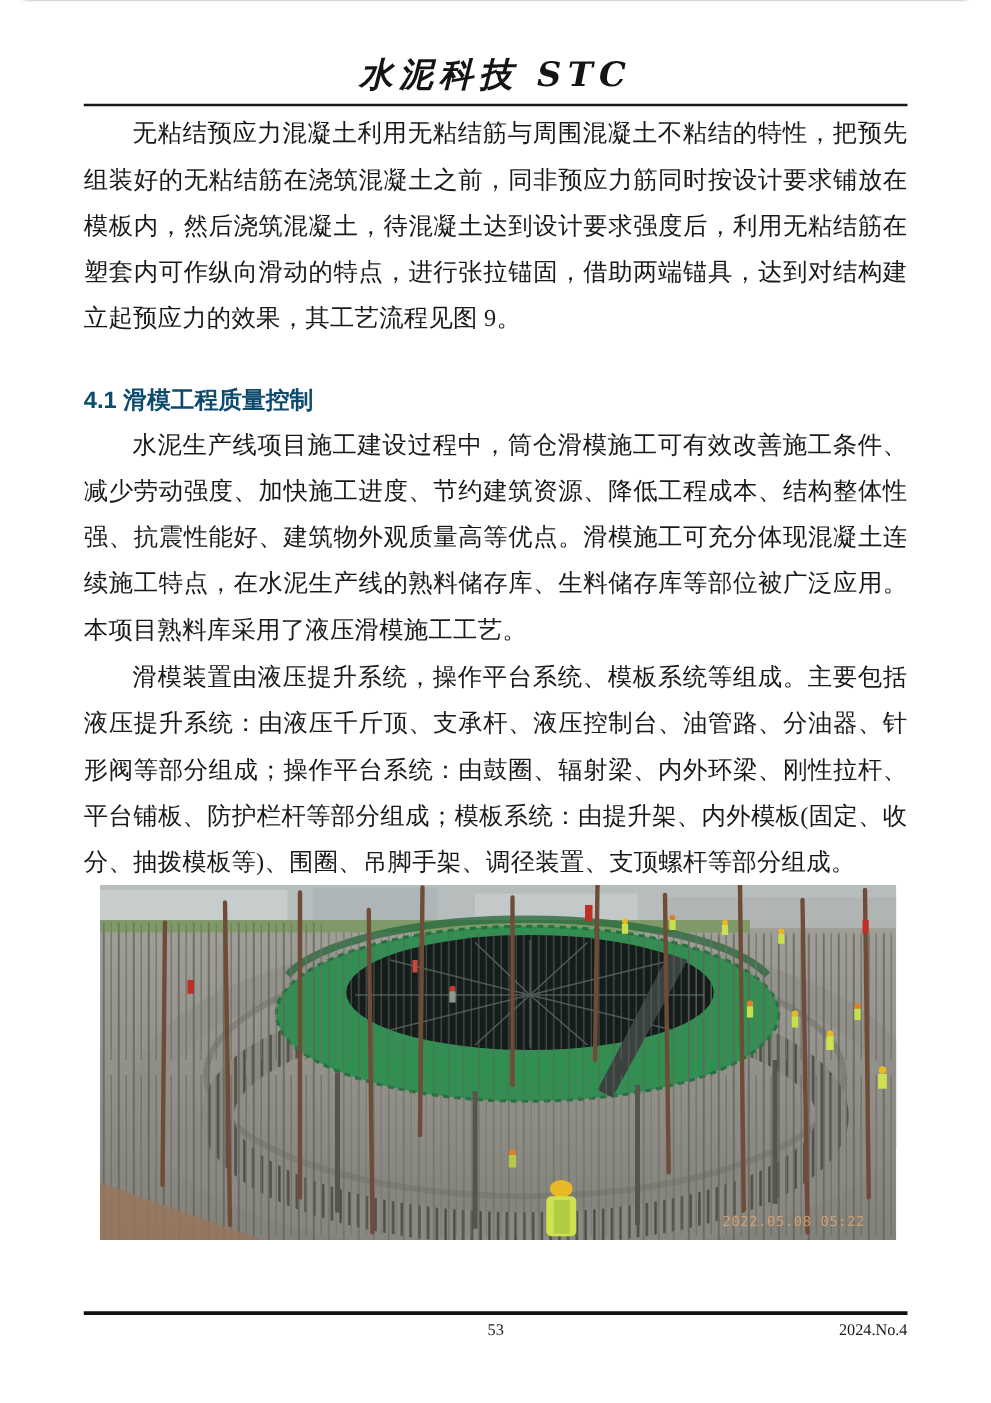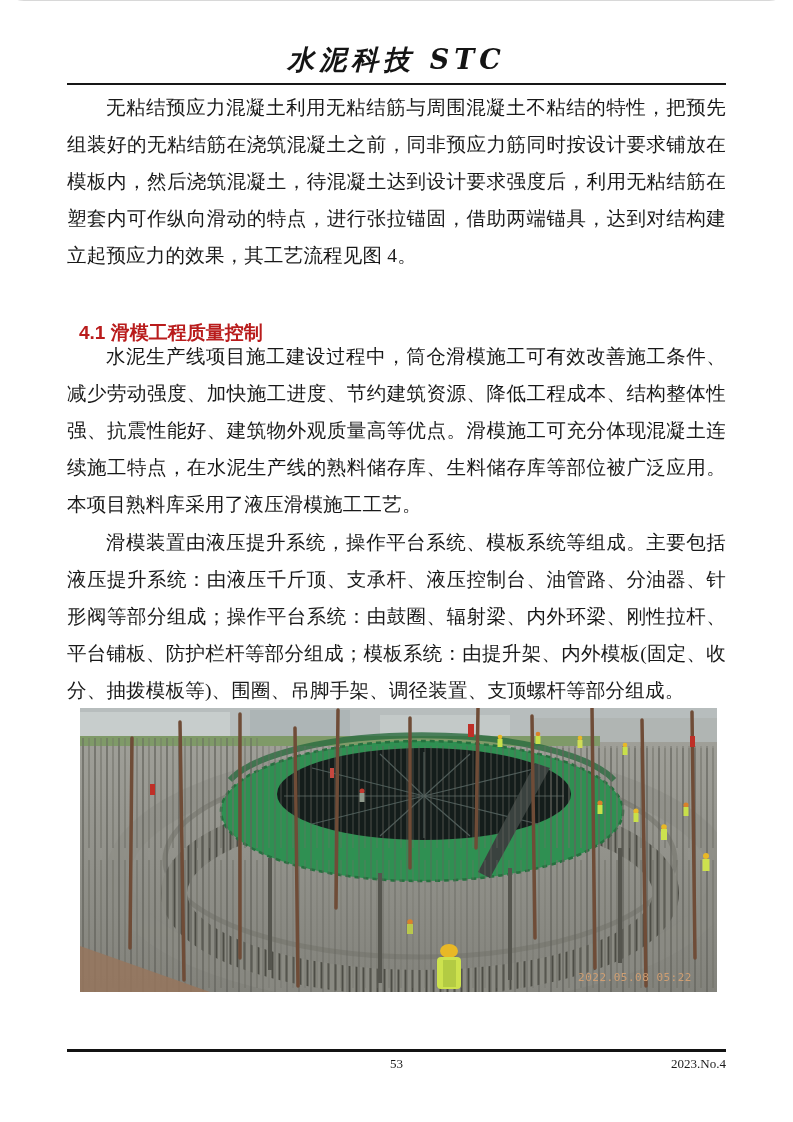--- a/index.html
+++ b/index.html
@@ -22,23 +22,23 @@
   .p1{top:89px;}
   .p2{top:338px;}
   .p3{top:524px;}
   .p4{top:999px;}
   .h-section{
     position:absolute;top:261px;left:67px;margin:0;
     font-family:"Liberation Sans","DejaVu Sans",sans-serif;font-weight:700;
     font-size:22px;line-height:32px;color:#111;white-space:pre-wrap;
   }
   .h-subsection{
-    position:absolute;top:307px;left:67px;margin:12px;
+    position:absolute;top:307px;left:67px;margin:0;
     font-family:"Liberation Sans","DejaVu Sans",sans-serif;font-weight:700;
-    font-size:19px;line-height:28px;color:#b91c1c;
+    font-size:19px;line-height:28px;color:#0c4a6e;
   }
   .photo-figure{position:absolute;top:708px;left:80px;width:637px;height:284px;margin:0;}
   .photo-figure svg{display:block;}
   .ts-text{
     font-family:"DejaVu Sans Mono","Liberation Mono",monospace;
     font-size:11px;letter-spacing:0.5px;opacity:0.9;
   }
   .footer-rule{position:absolute;top:1049px;left:67px;width:659px;height:3px;background:#131313;}
   .footer-page{
     position:absolute;top:1056px;left:67px;width:659px;text-align:center;
@@ -51,21 +51,21 @@
 </style>
 </head>
 <body>
 
 <div class="page">
   <div class="scan-edge"></div>
 
   <div class="journal-title">水泥科技 STC</div>
   <div class="header-rule"></div>
 
-  <p class="para p1">无粘结预应力混凝土利用无粘结筋与周围混凝土不粘结的特性，把预先组装好的无粘结筋在浇筑混凝土之前，同非预应力筋同时按设计要求铺放在模板内，然后浇筑混凝土，待混凝土达到设计要求强度后，利用无粘结筋在塑套内可作纵向滑动的特点，进行张拉锚固，借助两端锚具，达到对结构建立起预应力的效果，其工艺流程见图 4。</p>
+  <p class="para p1">无粘结预应力混凝土利用无粘结筋与周围混凝土不粘结的特性，把预先组装好的无粘结筋在浇筑混凝土之前，同非预应力筋同时按设计要求铺放在模板内，然后浇筑混凝土，待混凝土达到设计要求强度后，利用无粘结筋在塑套内可作纵向滑动的特点，进行张拉锚固，借助两端锚具，达到对结构建立起预应力的效果，其工艺流程见图 9。</p>
 
   <h2 class="h-subsection">4.1 滑模工程质量控制</h2>
 
   <p class="para p3">滑模装置由液压提升系统，操作平台系统、模板系统等组成。主要包括液压提升系统：由液压千斤顶、支承杆、液压控制台、油管路、分油器、针形阀等部分组成；操作平台系统：由鼓圈、辐射梁、内外环梁、刚性拉杆、平台铺板、防护栏杆等部分组成；模板系统：由提升架、内外模板(固定、收分、抽拨模板等)、围圈、吊脚手架、调径装置、支顶螺杆等部分组成。</p>
   <p class="para p2">水泥生产线项目施工建设过程中，筒仓滑模施工可有效改善施工条件、减少劳动强度、加快施工进度、节约建筑资源、降低工程成本、结构整体性强、抗震性能好、建筑物外观质量高等优点。滑模施工可充分体现混凝土连续施工特点，在水泥生产线的熟料储存库、生料储存库等部位被广泛应用。本项目熟料库采用了液压滑模施工工艺。</p>
 
   <figure class="photo-figure">
     <svg width="637" height="284" viewBox="0 0 637 284" preserveAspectRatio="none" xmlns="http://www.w3.org/2000/svg">
       <defs>
         <linearGradient id="gGround" x1="0" y1="0" x2="0" y2="1">
@@ -217,14 +217,14 @@
         </g>
 
         <text class="ts-text" x="612" y="273" text-anchor="end" fill="#d8a272">2022.05.08 05:22</text>
       </g>
     </svg>
   </figure>
 
 
   <div class="footer-rule"></div>
   <div class="footer-page">53</div>
-  <div class="footer-issue">2023.No.4</div>
+  <div class="footer-issue">2024.No.4</div>
 </div>
 
 </body></html>

